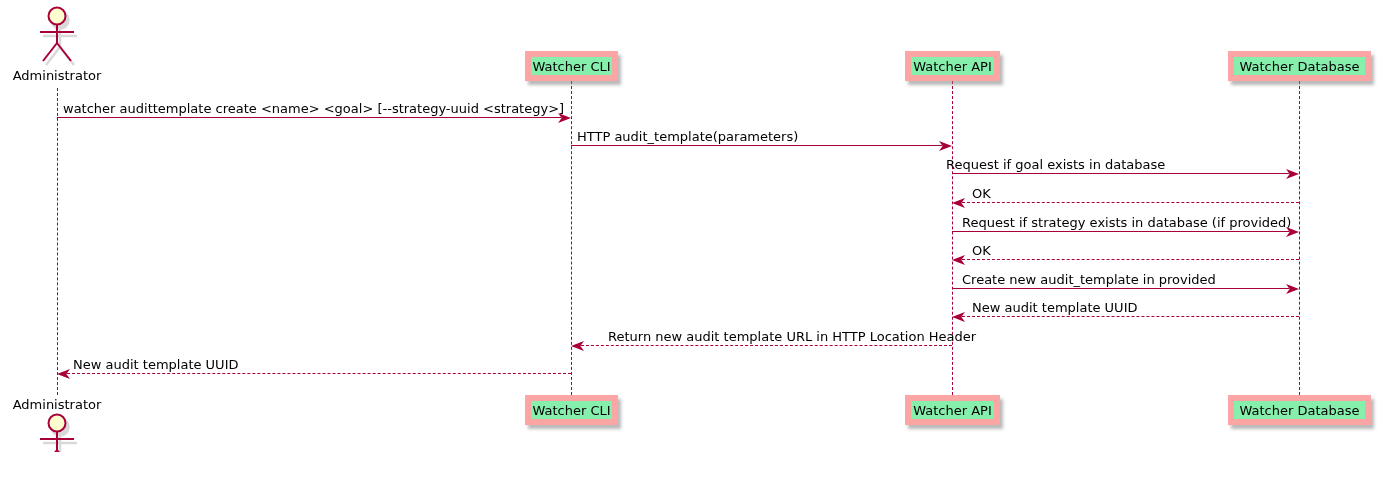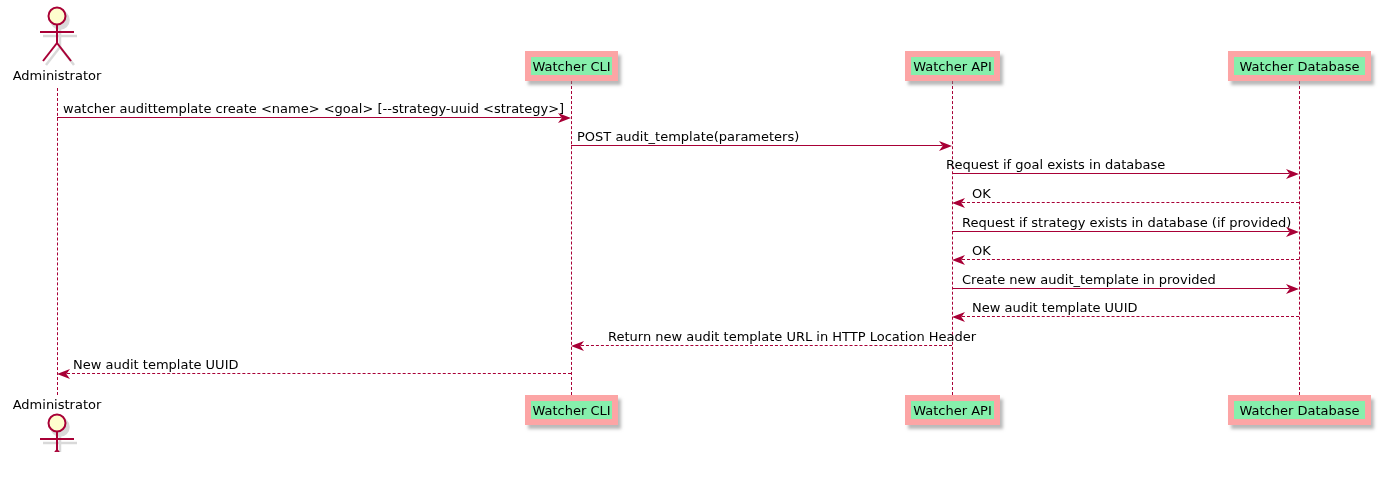--- a/index.html
+++ b/index.html
@@ -101,21 +101,21 @@
     <span>Watcher Database</span>
   </div>
 
   <div>
     <span class="mlabel" style="left:63px; top:101px">watcher audittemplate create &lt;name&gt; &lt;goal&gt; [--strategy-uuid &lt;strategy&gt;]</span>
     <div class="mline" style="left:57px; top:117px; width:504px"></div>
     <div class="ah right" style="left:558px; top:113px"></div>
   </div>
 
   <div>
-    <span class="mlabel" style="left:577px; top:129px">POST audit_template(parameters)</span>
+    <span class="mlabel" style="left:577px; top:129px">HTTP audit_template(parameters)</span>
     <div class="mline" style="left:571px; top:145px; width:371px"></div>
     <div class="ah right" style="left:939px; top:141px"></div>
   </div>
 
   <div>
     <span class="mlabel" style="left:946px; top:157px">Request if goal exists in database</span>
     <div class="mline" style="left:952px; top:173px; width:337px"></div>
     <div class="ah right" style="left:1286px; top:169px"></div>
   </div>
 

